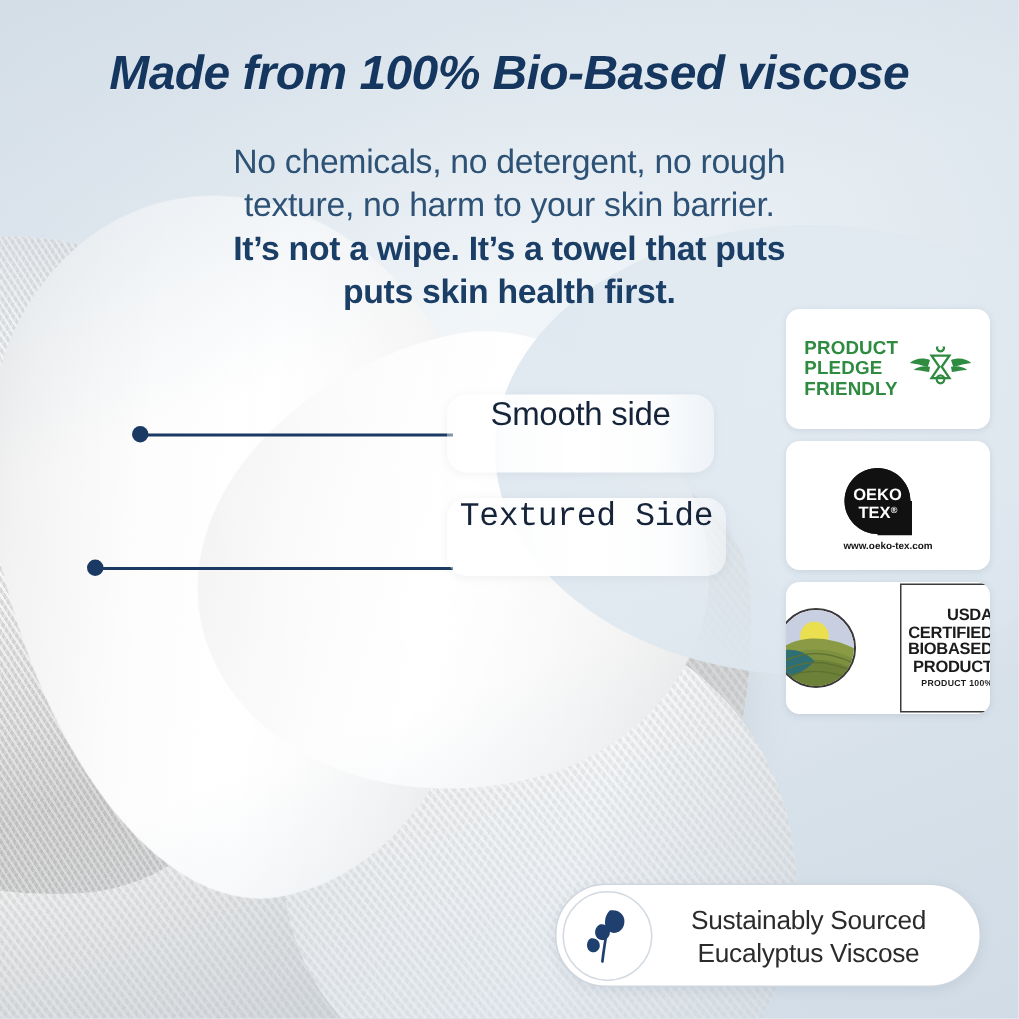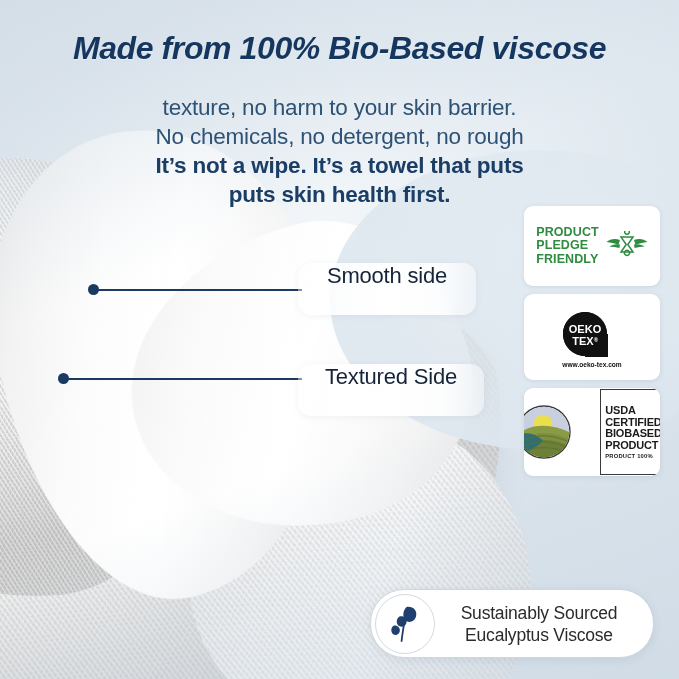--- a/index.html
+++ b/index.html
@@ -149,21 +149,21 @@
 
   .oeko-inner{display:flex;align-items:flex-start;gap:6px;padding-top:4px;}
   .oeko-right{text-align:center;color:#111;}
   .oeko-std{font-size:9.5px;font-weight:bold;letter-spacing:1.1px;line-height:12px;}
   .oeko-100{font-size:9.5px;font-weight:bold;letter-spacing:.6px;line-height:12px;}
   .oeko-cert{font-size:6.8px;font-weight:bold;line-height:9.5px;margin-top:3px;}
   .oeko-url{font-size:6.6px;font-weight:bold;color:#111;text-align:center;margin-top:4px;}
 
   .usda-inner{display:flex;align-items:center;gap:5px;}
   .usda-box{
-    border:1px solid #3a3a3a;padding:15px 4px;text-align:left;margin-left:24px;
+    border:1px solid #3a3a3a;padding:15px 4px;text-align:right;margin-left:24px;
   }
   .usda-line{font-size:11px;font-weight:bold;line-height:11.6px;color:#1b1b1b;letter-spacing:-.2px;}
   .usda-sub{font-size:5.8px;font-weight:bold;color:#1b1b1b;letter-spacing:.2px;margin-top:1.5px;}
 
   
   .eco-pill{
     position:absolute;left:370px;top:589px;width:282px;height:67px;
     background:#ffffff;border:1px solid #cfd6dd;border-radius:34px;
     display:flex;align-items:center;
     box-shadow:0 2px 8px rgba(100,120,140,.14);
@@ -200,35 +200,35 @@
     <div class="towel-layer ridge-smooth2">
       <div class="smooth-sheen"></div>
     </div>
   </div>
   <div class="photo-mask"></div>
   <div class="bg-vignette"></div>
 
   <div class="headline">Made from 100% Bio-Based viscose</div>
 
   <div class="subcopy">
+    <div>No chemicals, no detergent, no rough</div>
     <div>texture, no harm to your skin barrier.</div>
-    <div>No chemicals, no detergent, no rough</div>
     <span class="bold">It’s not a wipe. It’s a towel that puts</span>
     <span class="bold">puts skin health first.</span>
   </div>
 
   <div class="leader-dot" style="left:88px;top:284px;"></div>
   <div class="leader" style="left:96px;top:289px;width:206px;"></div>
   <div class="callout" style="left:298px;top:263px;width:178px;">
     <span>Smooth side</span>
   </div>
 
   <div class="leader-dot" style="left:58px;top:373px;"></div>
   <div class="leader" style="left:66px;top:378px;width:236px;"></div>
-  <div class="callout" style="left:298px;top:364px;width:186px;">
+  <div class="callout" style="left:298px;top:332px;width:186px;font-family:Liberation Mono, monospace;">
     <span>Textured Side</span>
   </div>
 
   <div class="badge-col">
 
     <div class="badge cpf">
       <div class="cpf-inner">
         <div class="cpf-text">
           <span>PRODUCT</span>
           <span>PLEDGE</span>

